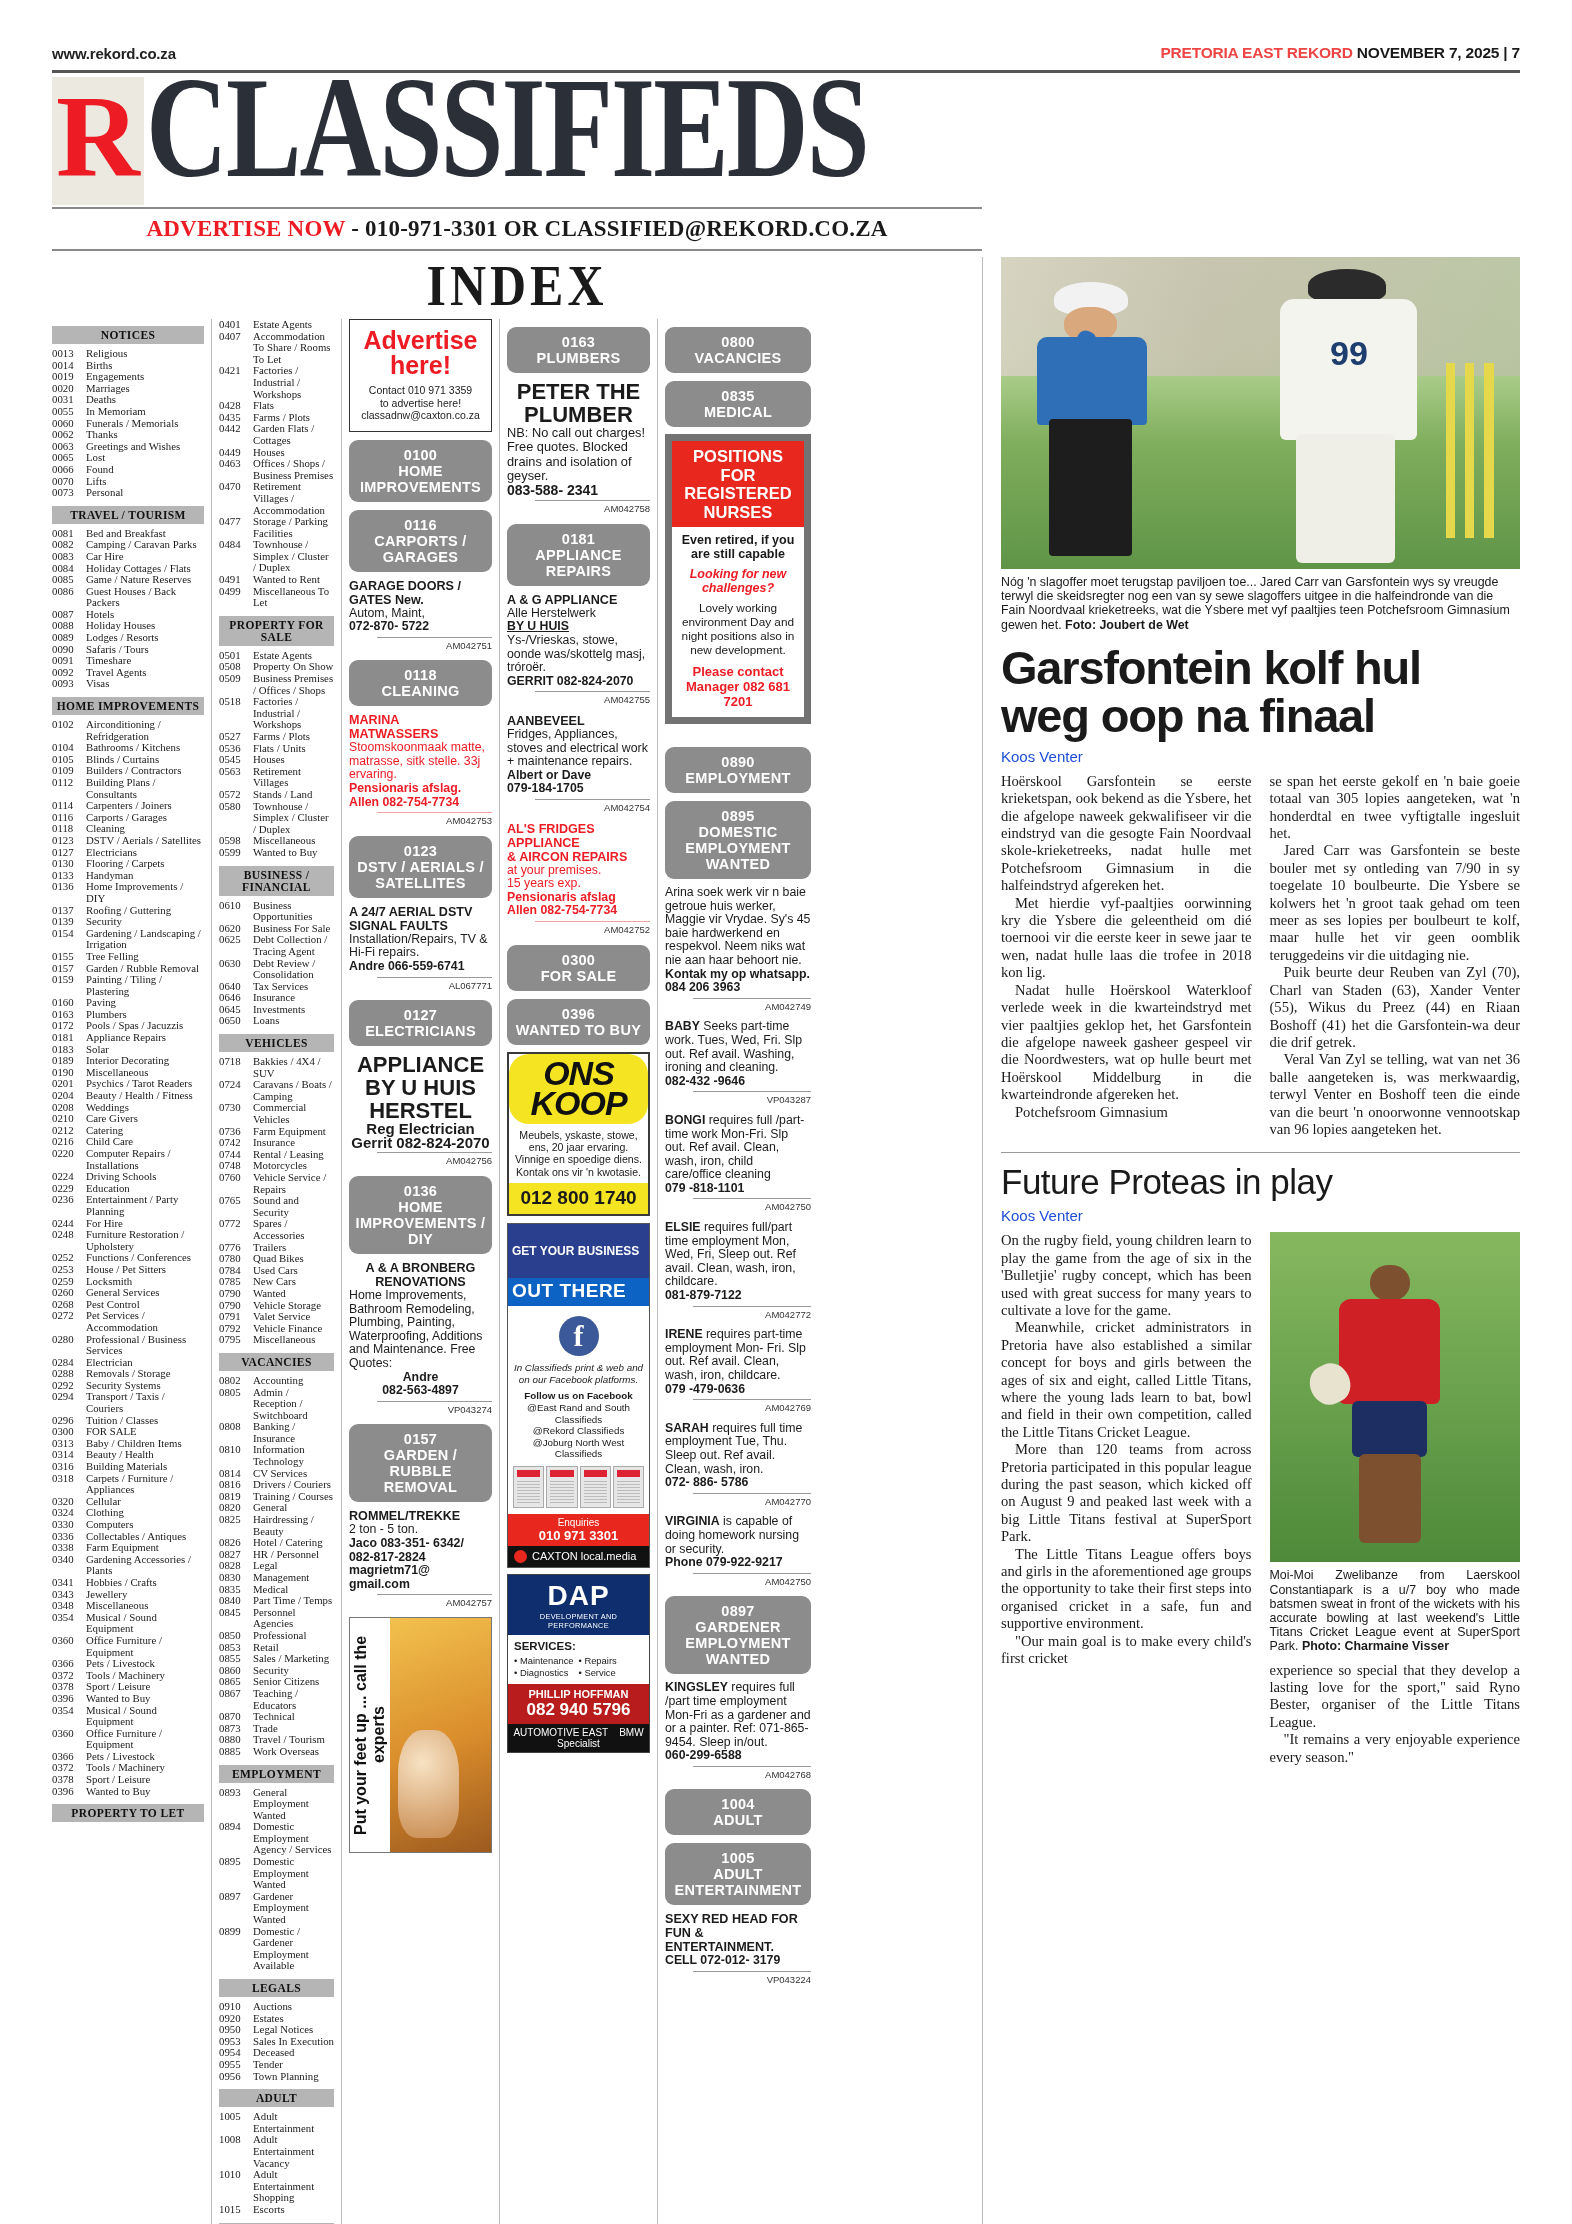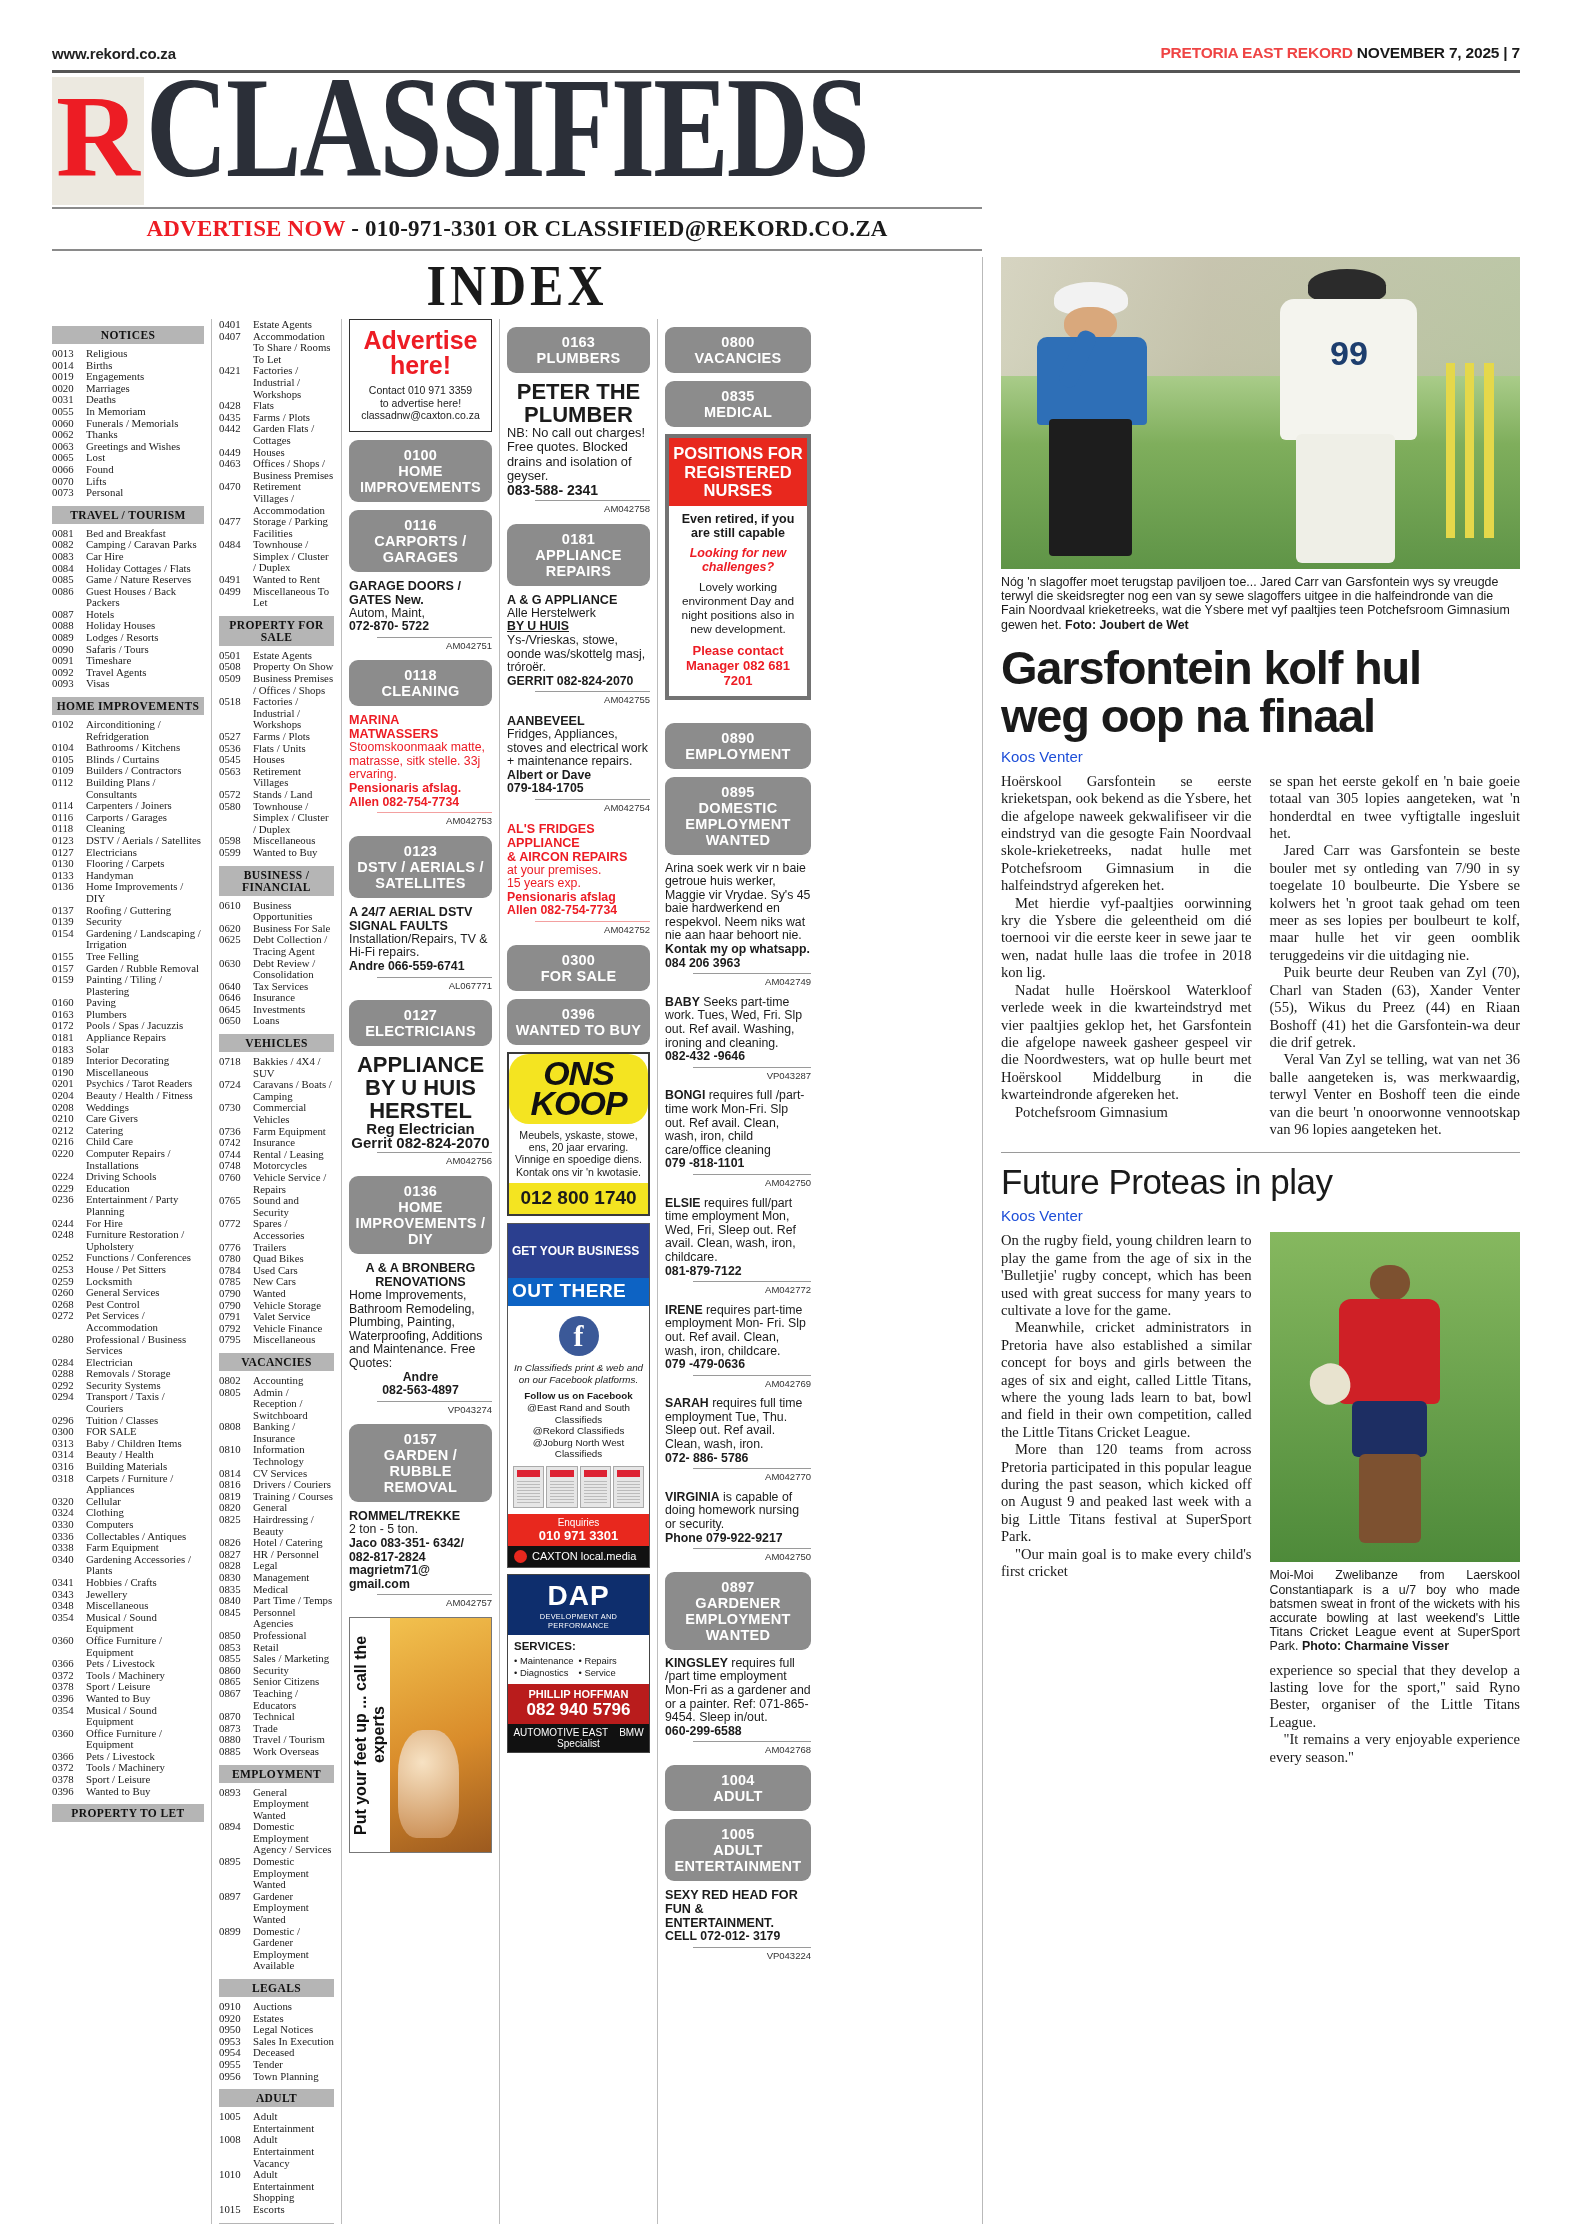--- a/index.html
+++ b/index.html
@@ -93,21 +93,21 @@
   .ad-code-rule { border-top:1px solid #9a9a9a; margin:3px 0 1px 28px; }
   .ad-code-rule.red { border-top:1px solid #f3a0a0; }
   .adspace { margin-bottom:7px; }
 
   
   .adv-here { border:1px solid #333; padding:8px 6px 9px; text-align:center; margin-bottom:6px;}
   .adv-here .t { color:#ed1c24; font-family:"Liberation Sans", sans-serif; font-weight:bold; font-size:25px; line-height:25px; }
   .adv-here .s { font-family:"Liberation Sans", sans-serif; font-size:10.5px; line-height:12.5px; margin-top:6px; color:#222;}
 
   
-  .nurse-box { border:4px solid #737373; margin-bottom:23px;}
+  .nurse-box { border:7px solid #737373; margin-bottom:23px;}
   .nurse-hd { background:#e8281e; color:#fff; font-family:"Liberation Sans", sans-serif; font-weight:bold;
     font-size:16.5px; line-height:18.5px; text-align:center; padding:6px 3px; }
   .nurse-bd { text-align:center; font-family:"Liberation Sans", sans-serif; font-size:11.8px; line-height:14px; padding:6px 6px 8px; }
   .nurse-bd .b { font-weight:bold; font-size:12.5px; }
   .nurse-bd .it { color:#ed1c24; font-weight:bold; font-style:italic; font-size:12.5px; }
   .nurse-bd .cta { color:#ed1c24; font-weight:bold; font-size:13px; line-height:15px; }
 
   
   .koop { border:2px solid #3a3a3a; background:#fff; margin:6px 0 7px; }
   .koop-top { background:#f4e421; padding:4px 13px 6px; text-align:center; position:relative;border-radius:20px; }
@@ -1383,20 +1383,21 @@
       <div class="hr-sep"></div>
 
       <div class="sport-h2">Future Proteas in play</div>
       <div class="byline">Koos Venter</div>
 
       <div class="art-cols">
         <div class="art-col" id="a2c1">
             <p class="first">On the rugby field, young children learn to play the game from the age of six in the 'Bulletjie' rugby concept, which has been used with great success for many years to cultivate a love for the game.</p>
             <p>Meanwhile, cricket administrators in Pretoria have also established a similar concept for boys and girls between the ages of six and eight, called Little Titans, where the young lads learn to bat, bowl and field in their own competition, called the Little Titans Cricket League.</p>
             <p>More than 120 teams from across Pretoria participated in this popular league during the past season, which kicked off on August 9 and peaked last week with a big Little Titans festival at SuperSport Park.</p>
+            <p>The Little Titans League offers boys and girls in the aforementioned age groups the opportunity to take their first steps into organised cricket in a safe, fun and supportive environment.</p>
             <p>"Our main goal is to make every child's first cricket</p>
           </div>
         <div class="art-col">
           <div class="photo rugby">
             <div class="rb-player">
               <div class="head"></div>
                 <div class="jersey"></div>
                 <div class="shorts"></div>
                 <div class="legs"></div>
             </div>

